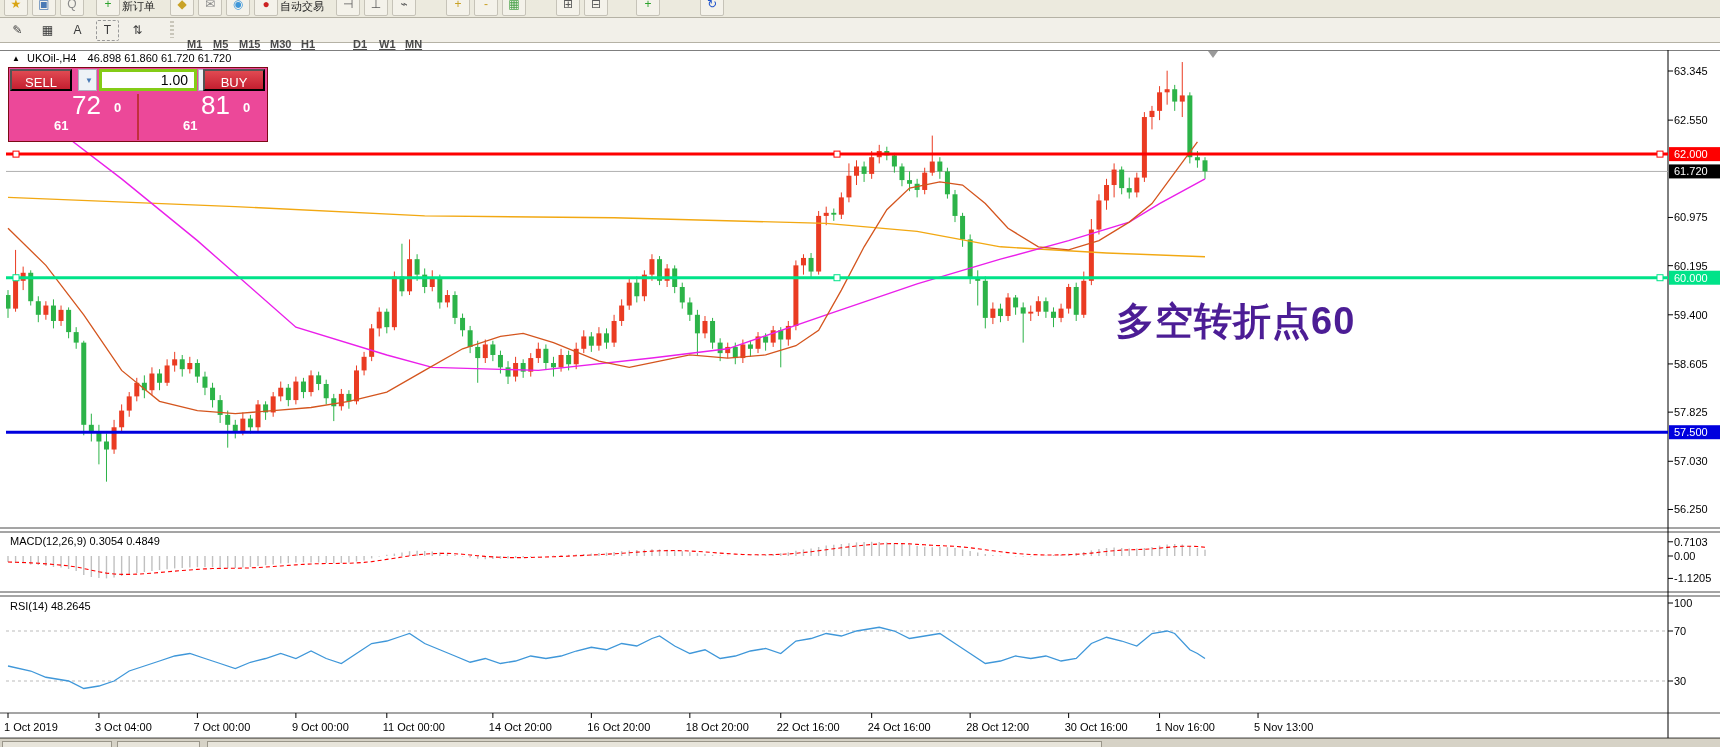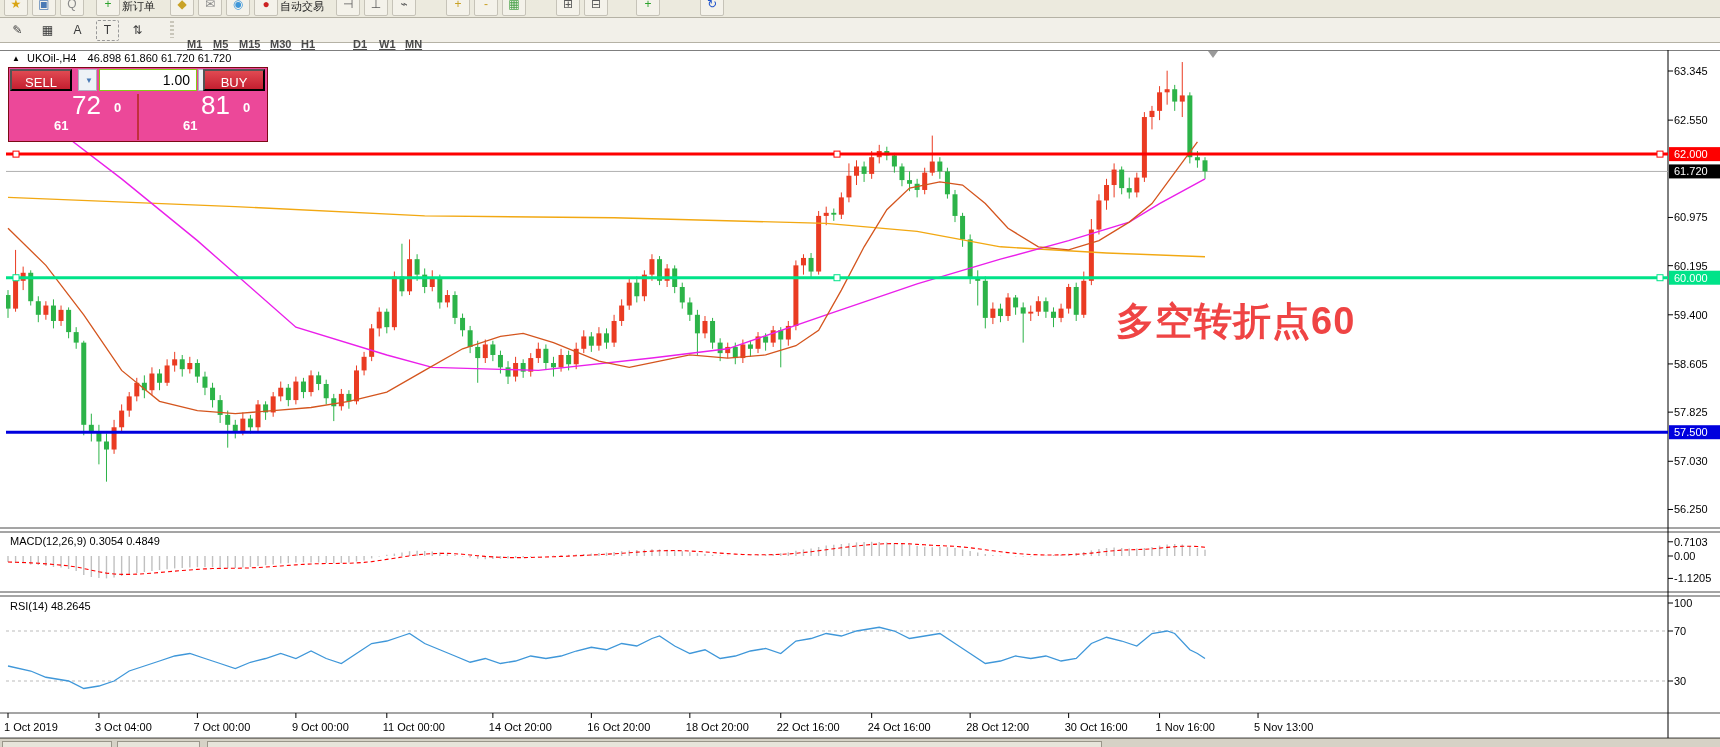--- a/index.html
+++ b/index.html
@@ -23,29 +23,29 @@
   
   #symbol-line{position:absolute;left:12px;top:52px;font-size:11px;color:#000;}
   #symbol-line .tri{font-size:8px;vertical-align:1px;}
   #quote-panel{position:absolute;left:8px;top:67px;width:258px;height:73px;background:#ec4899;
     border:1px solid #7c0a16;}
   .qrow{position:absolute;left:0;top:0;width:258px;height:25px;}
   .qbtn{position:absolute;top:1px;height:22px;background:linear-gradient(#e04a52,#c41f30);
     color:#fff;font-size:13px;text-align:center;line-height:22px;width:62px;}
   .spin{position:absolute;top:1px;width:19px;height:22px;background:#eef2f6;border:1px solid #aab4bd;
     box-sizing:border-box;color:#4a7ab5;font-size:8px;text-align:center;line-height:20px;}
-  #vol-input{position:absolute;left:90px;top:1px;width:98px;height:22px;border:1px solid #84cc16;
+  #vol-input{position:absolute;left:90px;top:1px;width:98px;height:22px;border:3px solid #84cc16;
     box-sizing:border-box;background:#fff;font-size:14px;text-align:right;padding-right:6px;
     font-family:"Liberation Sans",sans-serif;}
   .bigpx{position:absolute;top:26px;height:46px;width:127px;color:#fff;}
   .bigpx .small{position:absolute;bottom:7px;font-size:13px;font-weight:bold;}
   .bigpx .big{position:absolute;bottom:19px;font-size:26px;font-weight:normal;}
   .bigpx .sup{position:absolute;top:6px;font-size:13px;font-weight:bold;}
   #annotation{position:absolute;left:1116px;top:296px;font-size:38px;font-weight:bold;
-    color:#ef4444;letter-spacing:1px;white-space:nowrap;}
+    color:#4c1d95;letter-spacing:1px;white-space:nowrap;}
   
   #bottom-strip{position:absolute;left:0;top:738px;width:1720px;height:9px;background:#d6d2c6;
     border-top:1px solid #7e7b72;}
   .bbox{position:absolute;top:2px;height:9px;background:#e8e5db;border:1px solid #9a968a;}
   
   #left-frame{position:absolute;left:0;top:50px;width:1px;height:688px;background:#8f8c82;}
   #left-frame2{position:absolute;left:4px;top:50px;width:1px;height:688px;background:#b8b5aa;}
   svg text{font-family:"Liberation Sans","DejaVu Sans",sans-serif;}
 </style>
 </head>

